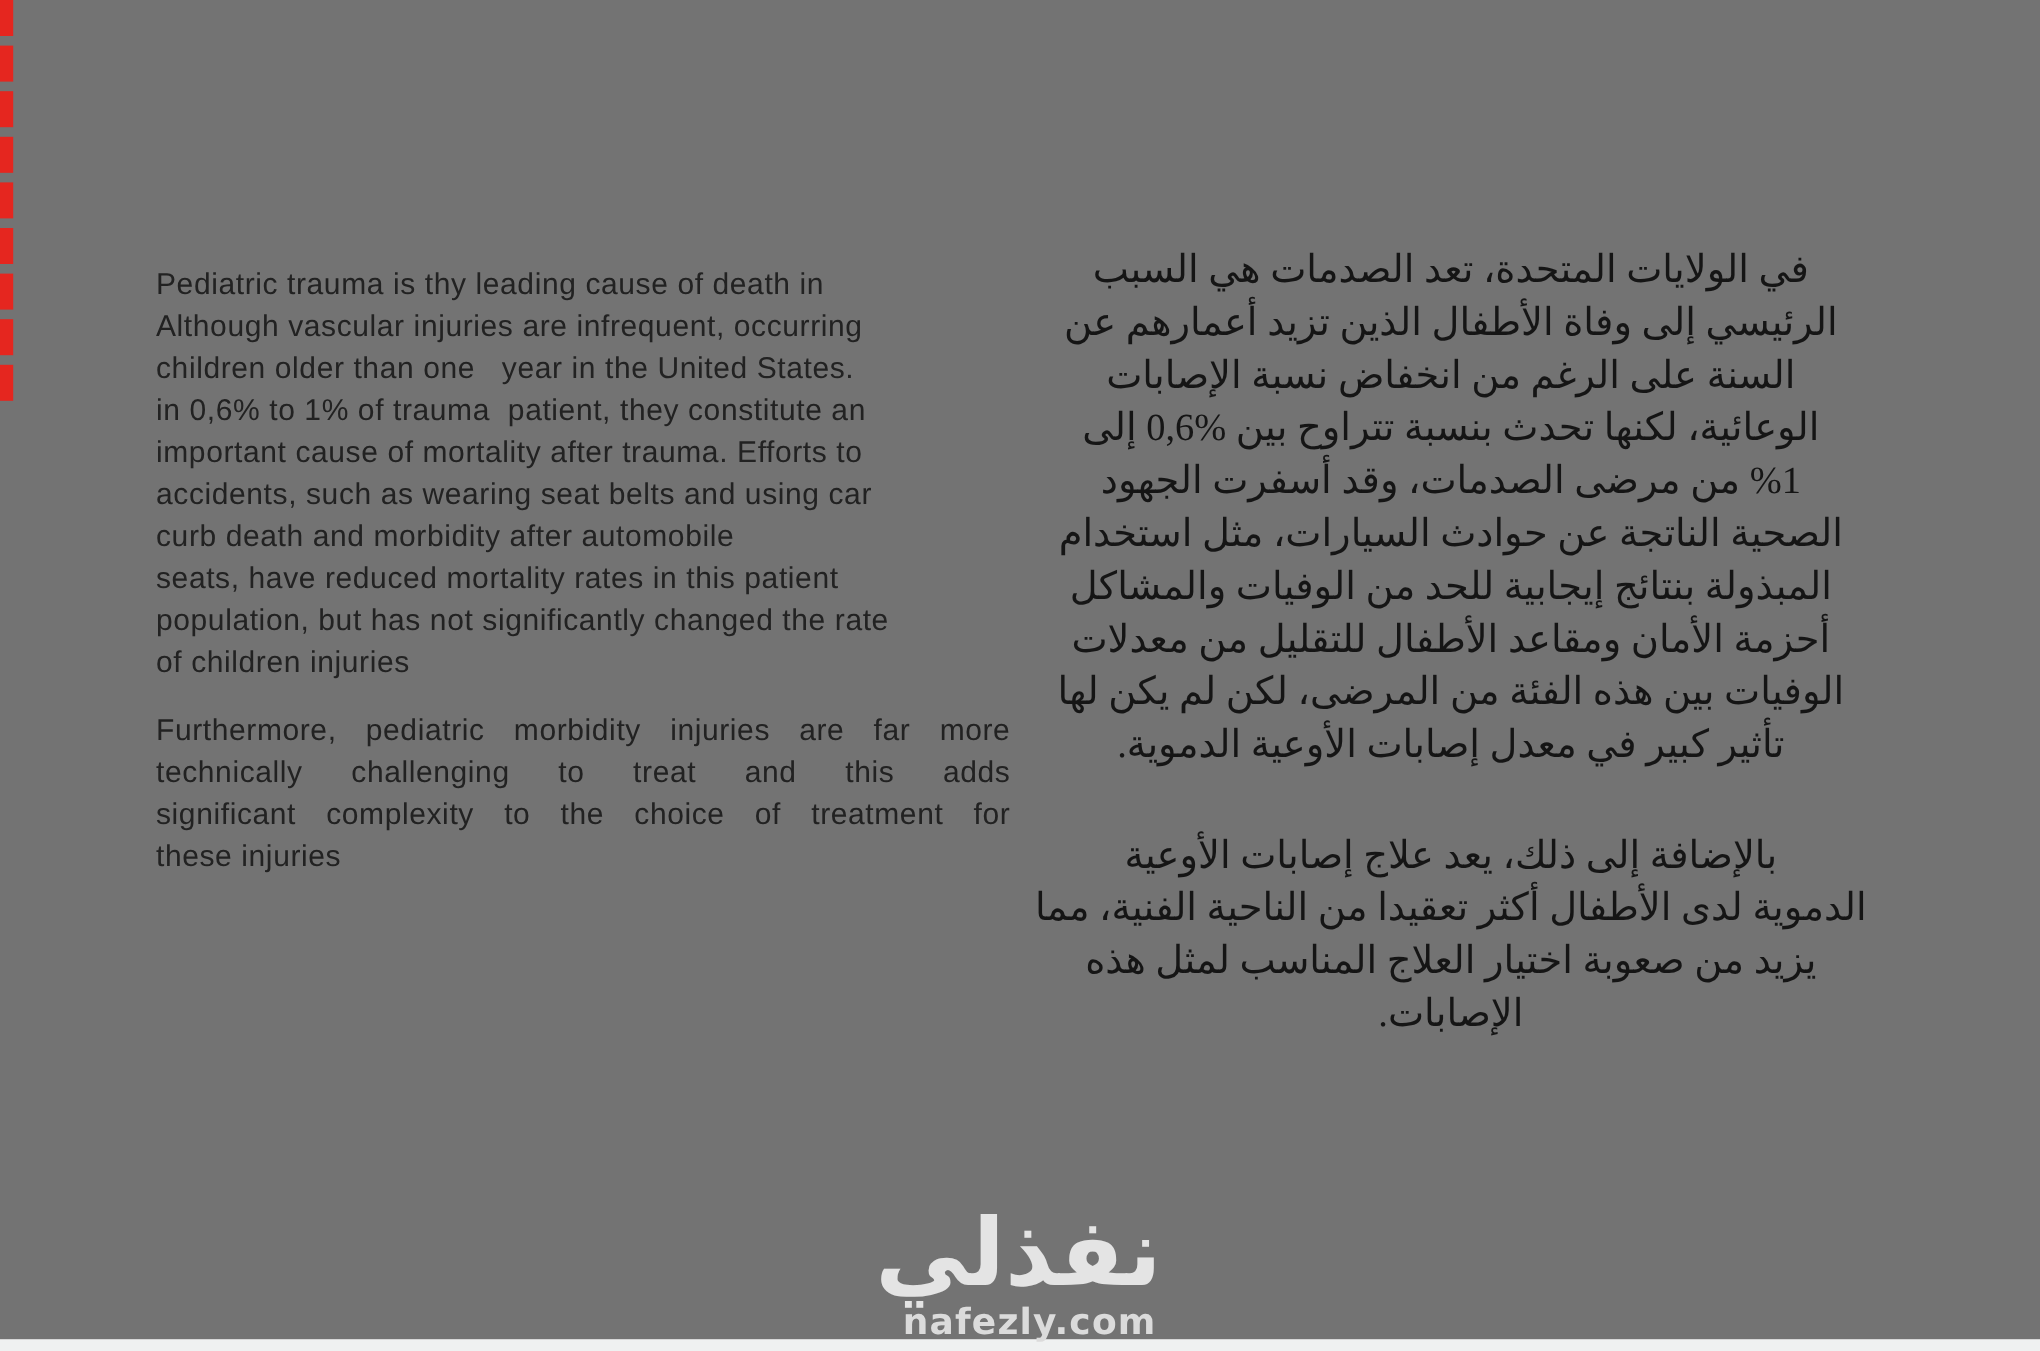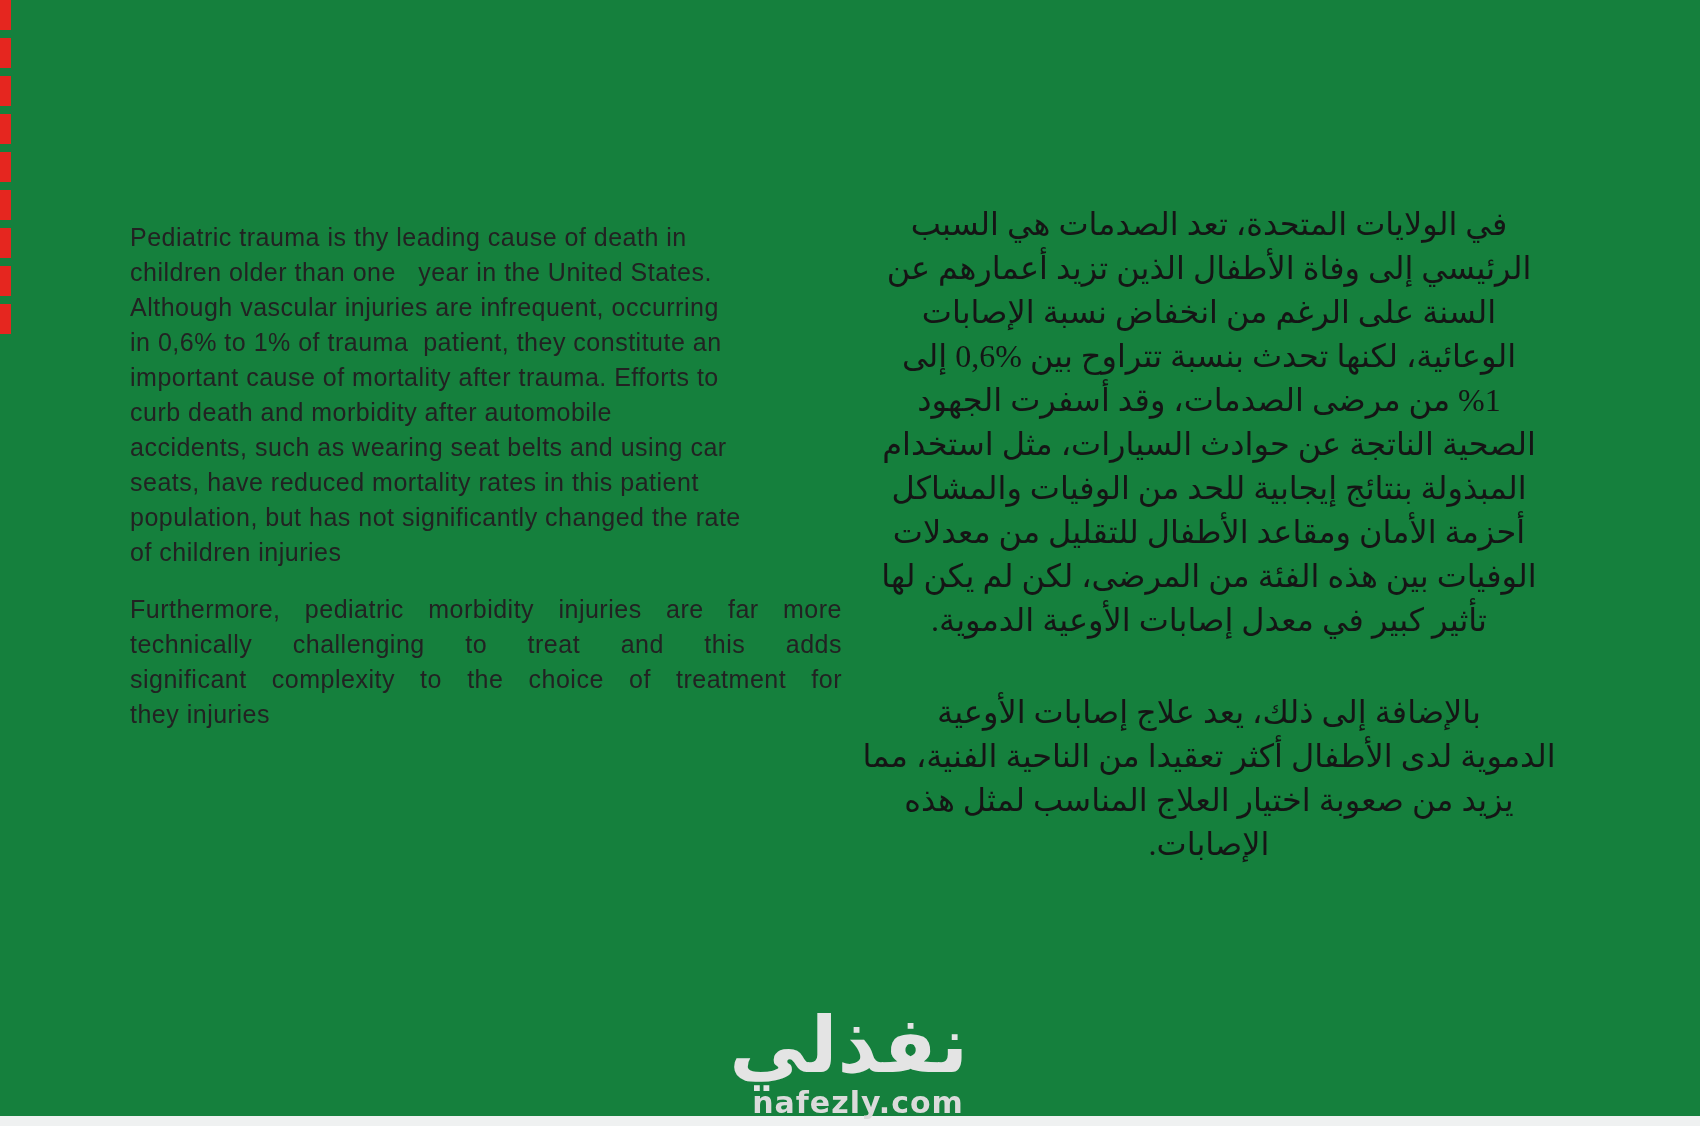--- a/index.html
+++ b/index.html
@@ -78,52 +78,52 @@
   
   .footer-bar {
     position: absolute;
     left: 0; right: 0; bottom: 0;
     height: 10px;
   }
 </style>
 </head>
 <body>
 
-<div class="page" style="background: #15803d;">
+<div class="page" style="background: #737373;">
 
   <div class="red-marker" id="red-marker" style="width: 11px;">
       <div class="dash" style="height: 30px; margin-bottom: 8px; background: rgb(229, 38, 31);"></div>
       <div class="dash" style="height: 30px; margin-bottom: 8px; background: rgb(229, 38, 31);"></div>
       <div class="dash" style="height: 30px; margin-bottom: 8px; background: rgb(229, 38, 31);"></div>
       <div class="dash" style="height: 30px; margin-bottom: 8px; background: rgb(229, 38, 31);"></div>
       <div class="dash" style="height: 30px; margin-bottom: 8px; background: rgb(229, 38, 31);"></div>
       <div class="dash" style="height: 30px; margin-bottom: 8px; background: rgb(229, 38, 31);"></div>
       <div class="dash" style="height: 30px; margin-bottom: 8px; background: rgb(229, 38, 31);"></div>
       <div class="dash" style="height: 30px; margin-bottom: 8px; background: rgb(229, 38, 31);"></div>
       <div class="dash" style="height: 30px; margin-bottom: 8px; background: rgb(229, 38, 31);"></div>
     </div>
 
   <div class="en-col">
     <div class="para-en">
         <div class="line">Pediatric trauma is thy leading cause of death in</div>
+        <div class="line">Although vascular injuries are infrequent, occurring</div>
         <div class="line">children older than one   year in the United States.</div>
-        <div class="line">Although vascular injuries are infrequent, occurring</div>
         <div class="line">in 0,6% to 1% of trauma  patient, they constitute an</div>
         <div class="line">important cause of mortality after trauma. Efforts to</div>
+        <div class="line">accidents, such as wearing seat belts and using car</div>
         <div class="line">curb death and morbidity after automobile</div>
-        <div class="line">accidents, such as wearing seat belts and using car</div>
         <div class="line">seats, have reduced mortality rates in this patient</div>
         <div class="line">population, but has not significantly changed the rate</div>
         <div class="line">of children injuries</div>
       </div>
     <div class="para-en justified">
         <div class="line">Furthermore, pediatric morbidity injuries are far more</div>
         <div class="line">technically challenging to treat and this adds</div>
         <div class="line">significant complexity to the choice of treatment for</div>
-        <div class="line">they injuries</div>
+        <div class="line">these injuries</div>
       </div>
   </div>
 
   <div class="ar-col">
     <div class="para-ar">
         <div class="line">في الولايات المتحدة، تعد الصدمات هي السبب</div>
         <div class="line">الرئيسي إلى وفاة الأطفال الذين تزيد أعمارهم عن</div>
         <div class="line">السنة على الرغم من انخفاض نسبة الإصابات</div>
         <div class="line">الوعائية، لكنها تحدث بنسبة تتراوح بين %0,6 إلى</div>
         <div class="line">%1 من مرضى الصدمات، وقد أسفرت الجهود</div>

